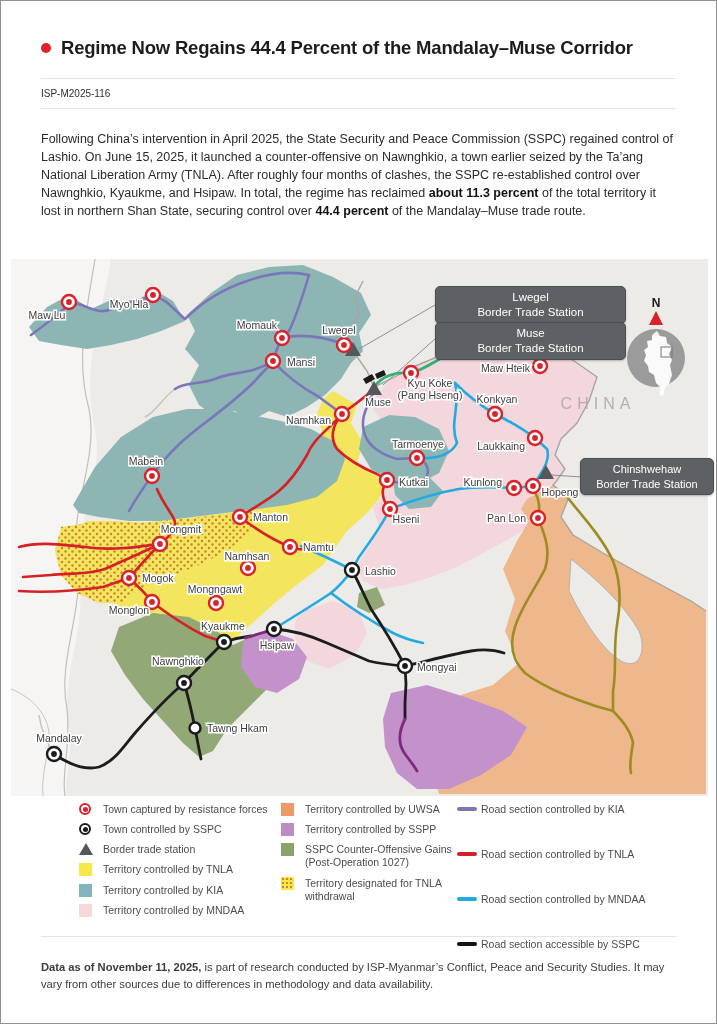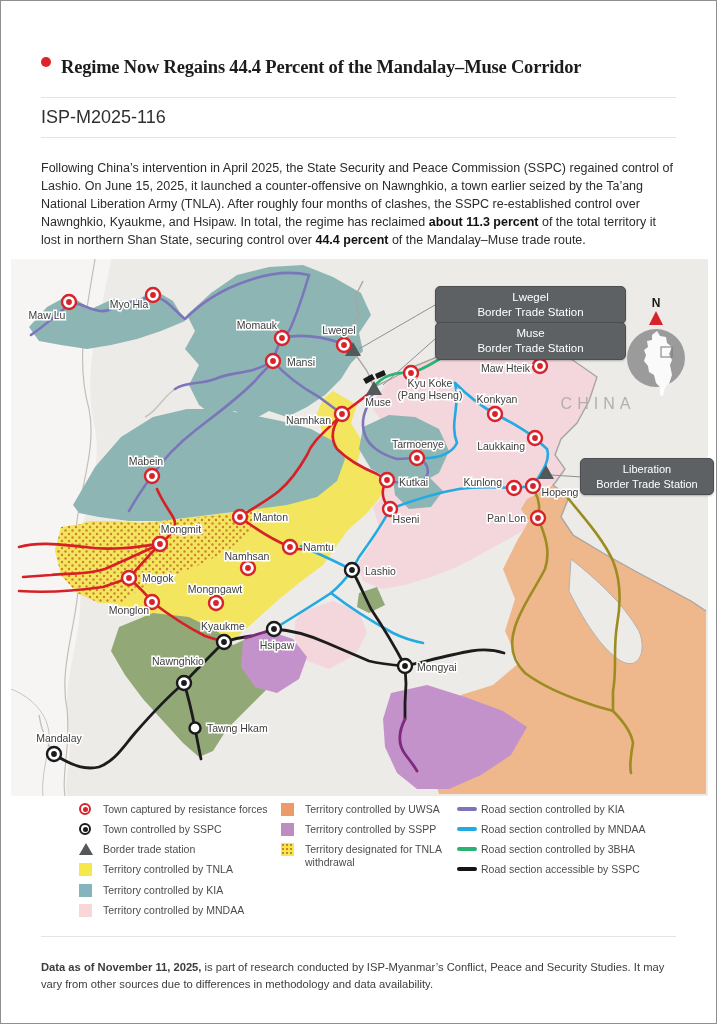--- a/index.html
+++ b/index.html
@@ -1,43 +1,43 @@
 <!DOCTYPE html>
 <html><head>
 <meta charset="utf-8">
 <style>
   html,body{margin:0;padding:0;background:#ffffff;}
   body{width:717px;height:1024px;font-family:"Liberation Sans",sans-serif;}
   .page{position:relative;width:715px;height:1022px;border:1px solid #8f8f8f;background:#ffffff;overflow:hidden;}
   
   .header{margin:0 40px;}
-  .title-row{padding-top:56px;display:flex;align-items:flex-start;font-family:Liberation Serif, serif;}
+  .title-row{padding-top:36px;display:flex;align-items:center;}
   .bullet{width:10px;height:10px;border-radius:50%;background:#e0232a;margin-right:10px;flex:0 0 auto;}
   h1{margin:0;font-size:18.5px;font-weight:bold;color:#1c1c1c;letter-spacing:-0.2px;}
   .rule{border-top:1px solid #e4e4e4;height:0;}
   .rule1{margin-top:19px;}
-  .report-id{font-size:18px;color:#2f2f2f;padding:9px 0 9px 0;}
+  .report-id{font-size:10px;color:#2f2f2f;padding:9px 0 9px 0;}
   .intro{margin-top:21px;font-size:12.5px;line-height:1.44;color:#2b2b2b;}
   .intro b{color:#111;}
   
   .map{position:absolute;left:10px;top:258px;width:697px;height:537px;background:#edebe8;}
   .map svg{display:block;}
   .town-label{font-size:10.5px;fill:#3d3d3d;stroke:#ffffff;stroke-width:3px;paint-order:stroke;font-family:"Liberation Sans",sans-serif;}
   .china{font-size:16px;letter-spacing:5px;fill:#b3afa9;stroke:none;}
   .compass-n{font-size:12px;font-weight:bold;fill:#1a1a1a;}
   .callout{position:absolute;background:#5d6163;border:1px solid #4c4f51;border-radius:5px;color:#ffffff;text-align:center;font-size:11.5px;line-height:1.32;padding:3px 4px;box-shadow:0 1px 2px rgba(0,0,0,.25);}
   .co-lwegel{left:424px;top:27px;width:181px;}
   .co-muse{left:424px;top:63px;width:181px;}
   .co-chin{left:569px;top:199px;width:124px;font-size:11px;}
   
   .legend{position:absolute;left:78px;top:802px;display:flex;}
   .lg-col{display:flex;flex-direction:column;}
   .lg-col1{width:202px;}
   .lg-col2{width:176px;}
-  .lg-col3{width:228px;}
+  .lg-col3{width:228px;gap:25px;}
   .lg-row{display:flex;align-items:flex-start;margin-bottom:7px;}
   .lg-ic{width:24px;flex:0 0 24px;display:flex;justify-content:flex-start;padding-top:0px;}
   .lg-lb{font-size:10.5px;color:#4c4c4c;line-height:1.25;}
   .lg-town{display:inline-block;width:8px;height:8px;border-radius:50%;border:2.5px solid #d8232a;background:#fff;position:relative;}
   .lg-town span{position:absolute;left:1.5px;top:1.5px;width:5px;height:5px;border-radius:50%;display:block;}
   .lg-tri{display:inline-block;width:0;height:0;border-left:7px solid transparent;border-right:7px solid transparent;border-bottom:12px solid #55585a;}
   .lg-fill{display:inline-block;width:13px;height:13px;}
   .lg-dots{background-color:#f5e84b;background-image:radial-gradient(#d0802f 1px, transparent 1.2px);background-size:4px 4px;}
   .lg-road{display:inline-block;width:20px;height:4px;border-radius:2px;margin-top:4px;}
   
@@ -268,21 +268,21 @@
 
     <div class="callout co-lwegel">
       <div>Lwegel</div>
       <div>Border Trade Station</div>
     </div>
     <div class="callout co-muse">
       <div>Muse</div>
       <div>Border Trade Station</div>
     </div>
     <div class="callout co-chin">
-      <div>Liberation</div>
+      <div>Chinshwehaw</div>
       <div>Border Trade Station</div>
     </div>
   </div>
 
   <div class="legend">
     <div class="lg-col lg-col1" id="legend-col-1">
         <div class="lg-row">
           <span class="lg-ic">
             <span class="lg-town" style="border-color:#d8232a">
               <span style="background:#d8232a"></span>
@@ -331,43 +331,49 @@
           <span class="lg-lb">Territory controlled by UWSA</span>
         </div>
         <div class="lg-row">
           <span class="lg-ic">
             <span class="lg-fill" style="background:#bd8cc0"></span>
           </span>
           <span class="lg-lb">Territory controlled by SSPP</span>
         </div>
         <div class="lg-row">
           <span class="lg-ic">
+            <span class="lg-fill" style="background:#8ba26b"></span>
+          </span>
+          <span class="lg-lb">SSPC Counter-Offensive Gains (Post-Operation 1027)</span>
+        </div>
+        <div class="lg-row">
+          <span class="lg-ic">
             <span class="lg-fill lg-dots"></span>
           </span>
           <span class="lg-lb">Territory designated for TNLA withdrawal</span>
         </div>
       </div>
     <div class="lg-col lg-col3" id="legend-col-3">
         <div class="lg-row">
           <span class="lg-ic">
             <span class="lg-road" style="background:#7b76ba"></span>
           </span>
           <span class="lg-lb">Road section controlled by KIA</span>
         </div>
         <div class="lg-row">
           <span class="lg-ic">
+            <span class="lg-road" style="background:#d62027"></span>
+          </span>
+          <span class="lg-lb">Road section controlled by TNLA</span>
+        </div>
+        <div class="lg-row">
+          <span class="lg-ic">
             <span class="lg-road" style="background:#24aae2"></span>
           </span>
           <span class="lg-lb">Road section controlled by MNDAA</span>
-        </div>
-        <div class="lg-row">
-          <span class="lg-ic">
-            <span class="lg-road" style="background:#2cb273"></span>
-          </span>
-          <span class="lg-lb">Road section controlled by 3BHA</span>
         </div>
         <div class="lg-row">
           <span class="lg-ic">
             <span class="lg-road" style="background:#141414"></span>
           </span>
           <span class="lg-lb">Road section accessible by SSPC</span>
         </div>
       </div>
   </div>
 

